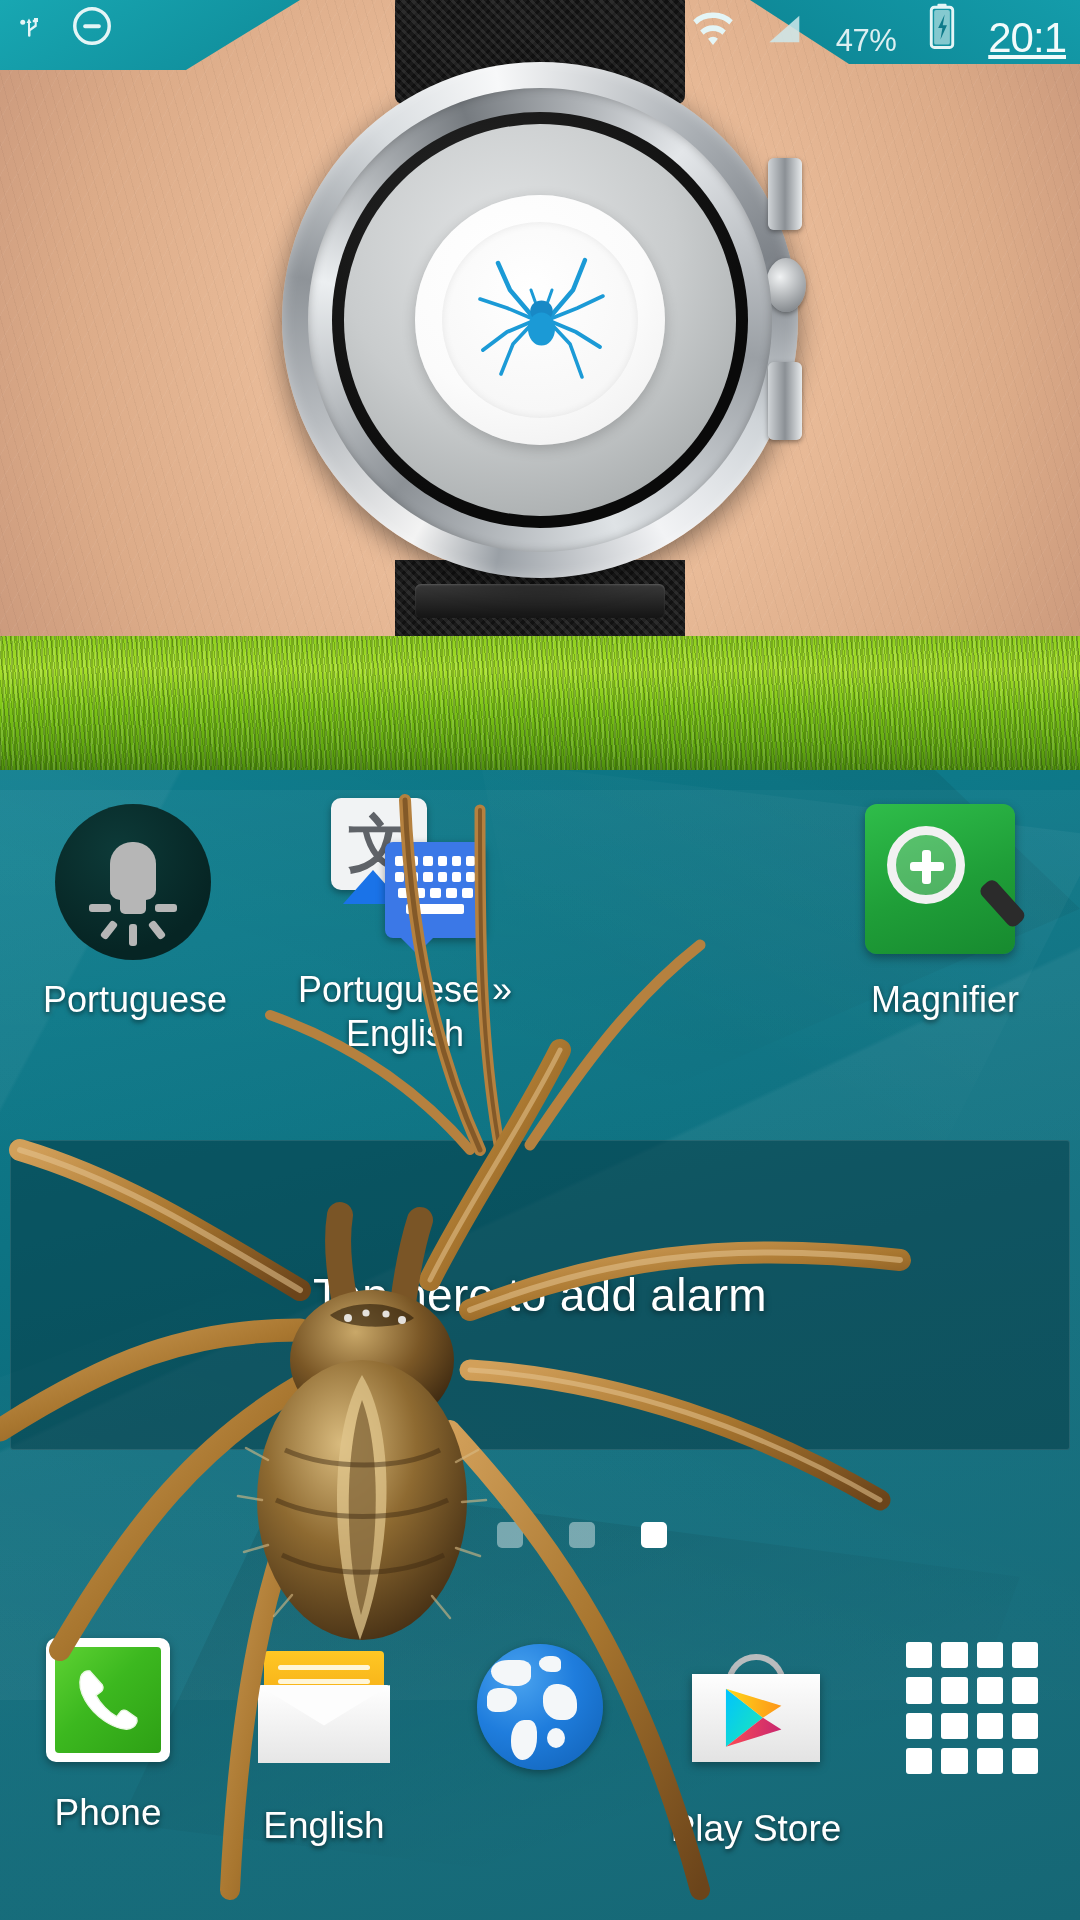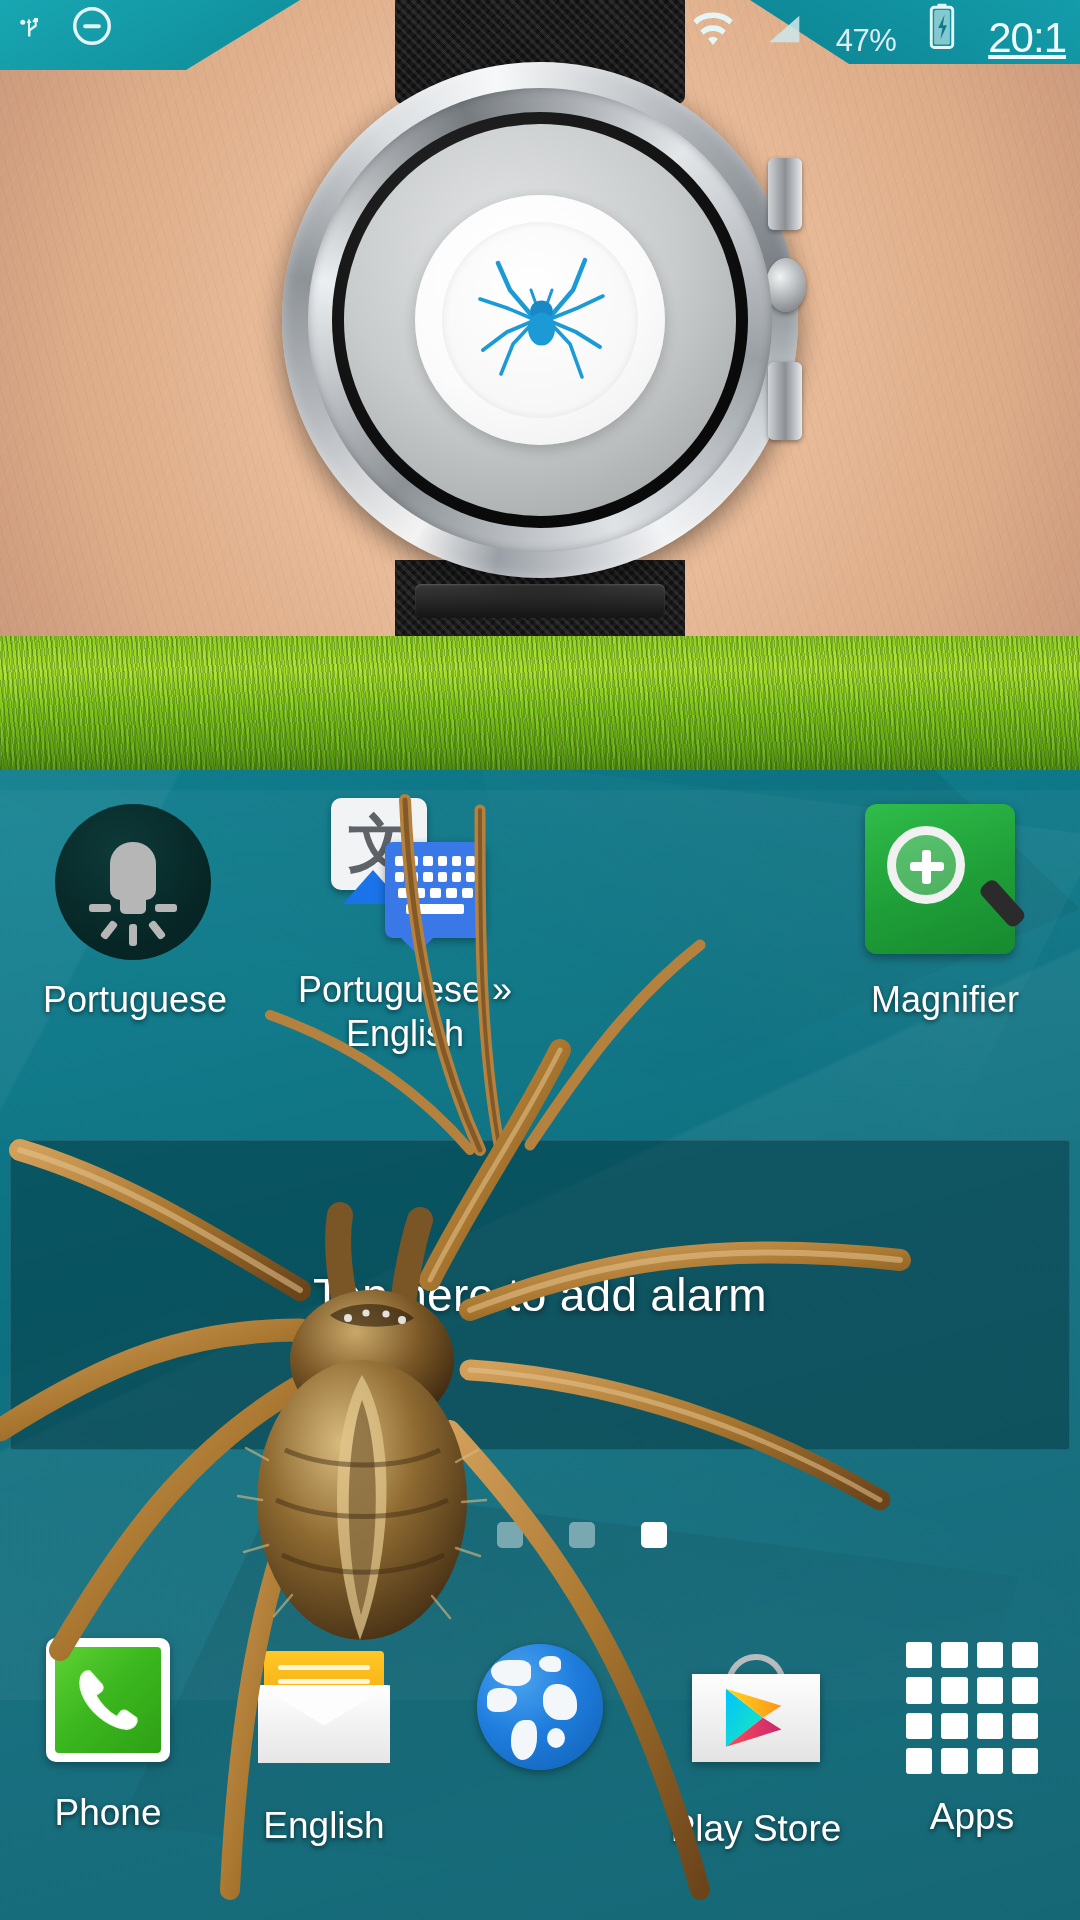--- a/index.html
+++ b/index.html
@@ -556,21 +556,20 @@
         <i></i>
           <i></i>
           <i></i>
           <i></i>
         <i></i>
           <i></i>
           <i></i>
           <i></i>
       </div>
     </div>
-    <div class="dock-label">Apps</div>
   </div>
 </div>
 
 <svg id="spider-upper" viewBox="0 0 560 420">
   <g stroke="#b5813f" fill="none" stroke-linecap="round">
     <path d="M300 410 C250 300 230 180 225 60" stroke-width="12"></path>
     <path d="M320 410 C300 300 300 190 300 70" stroke-width="11"></path>
     <path d="M350 405 C400 330 450 260 520 205" stroke-width="11"></path>
     <path d="M290 410 C230 340 160 300 90 275" stroke-width="10"></path>
   </g>

